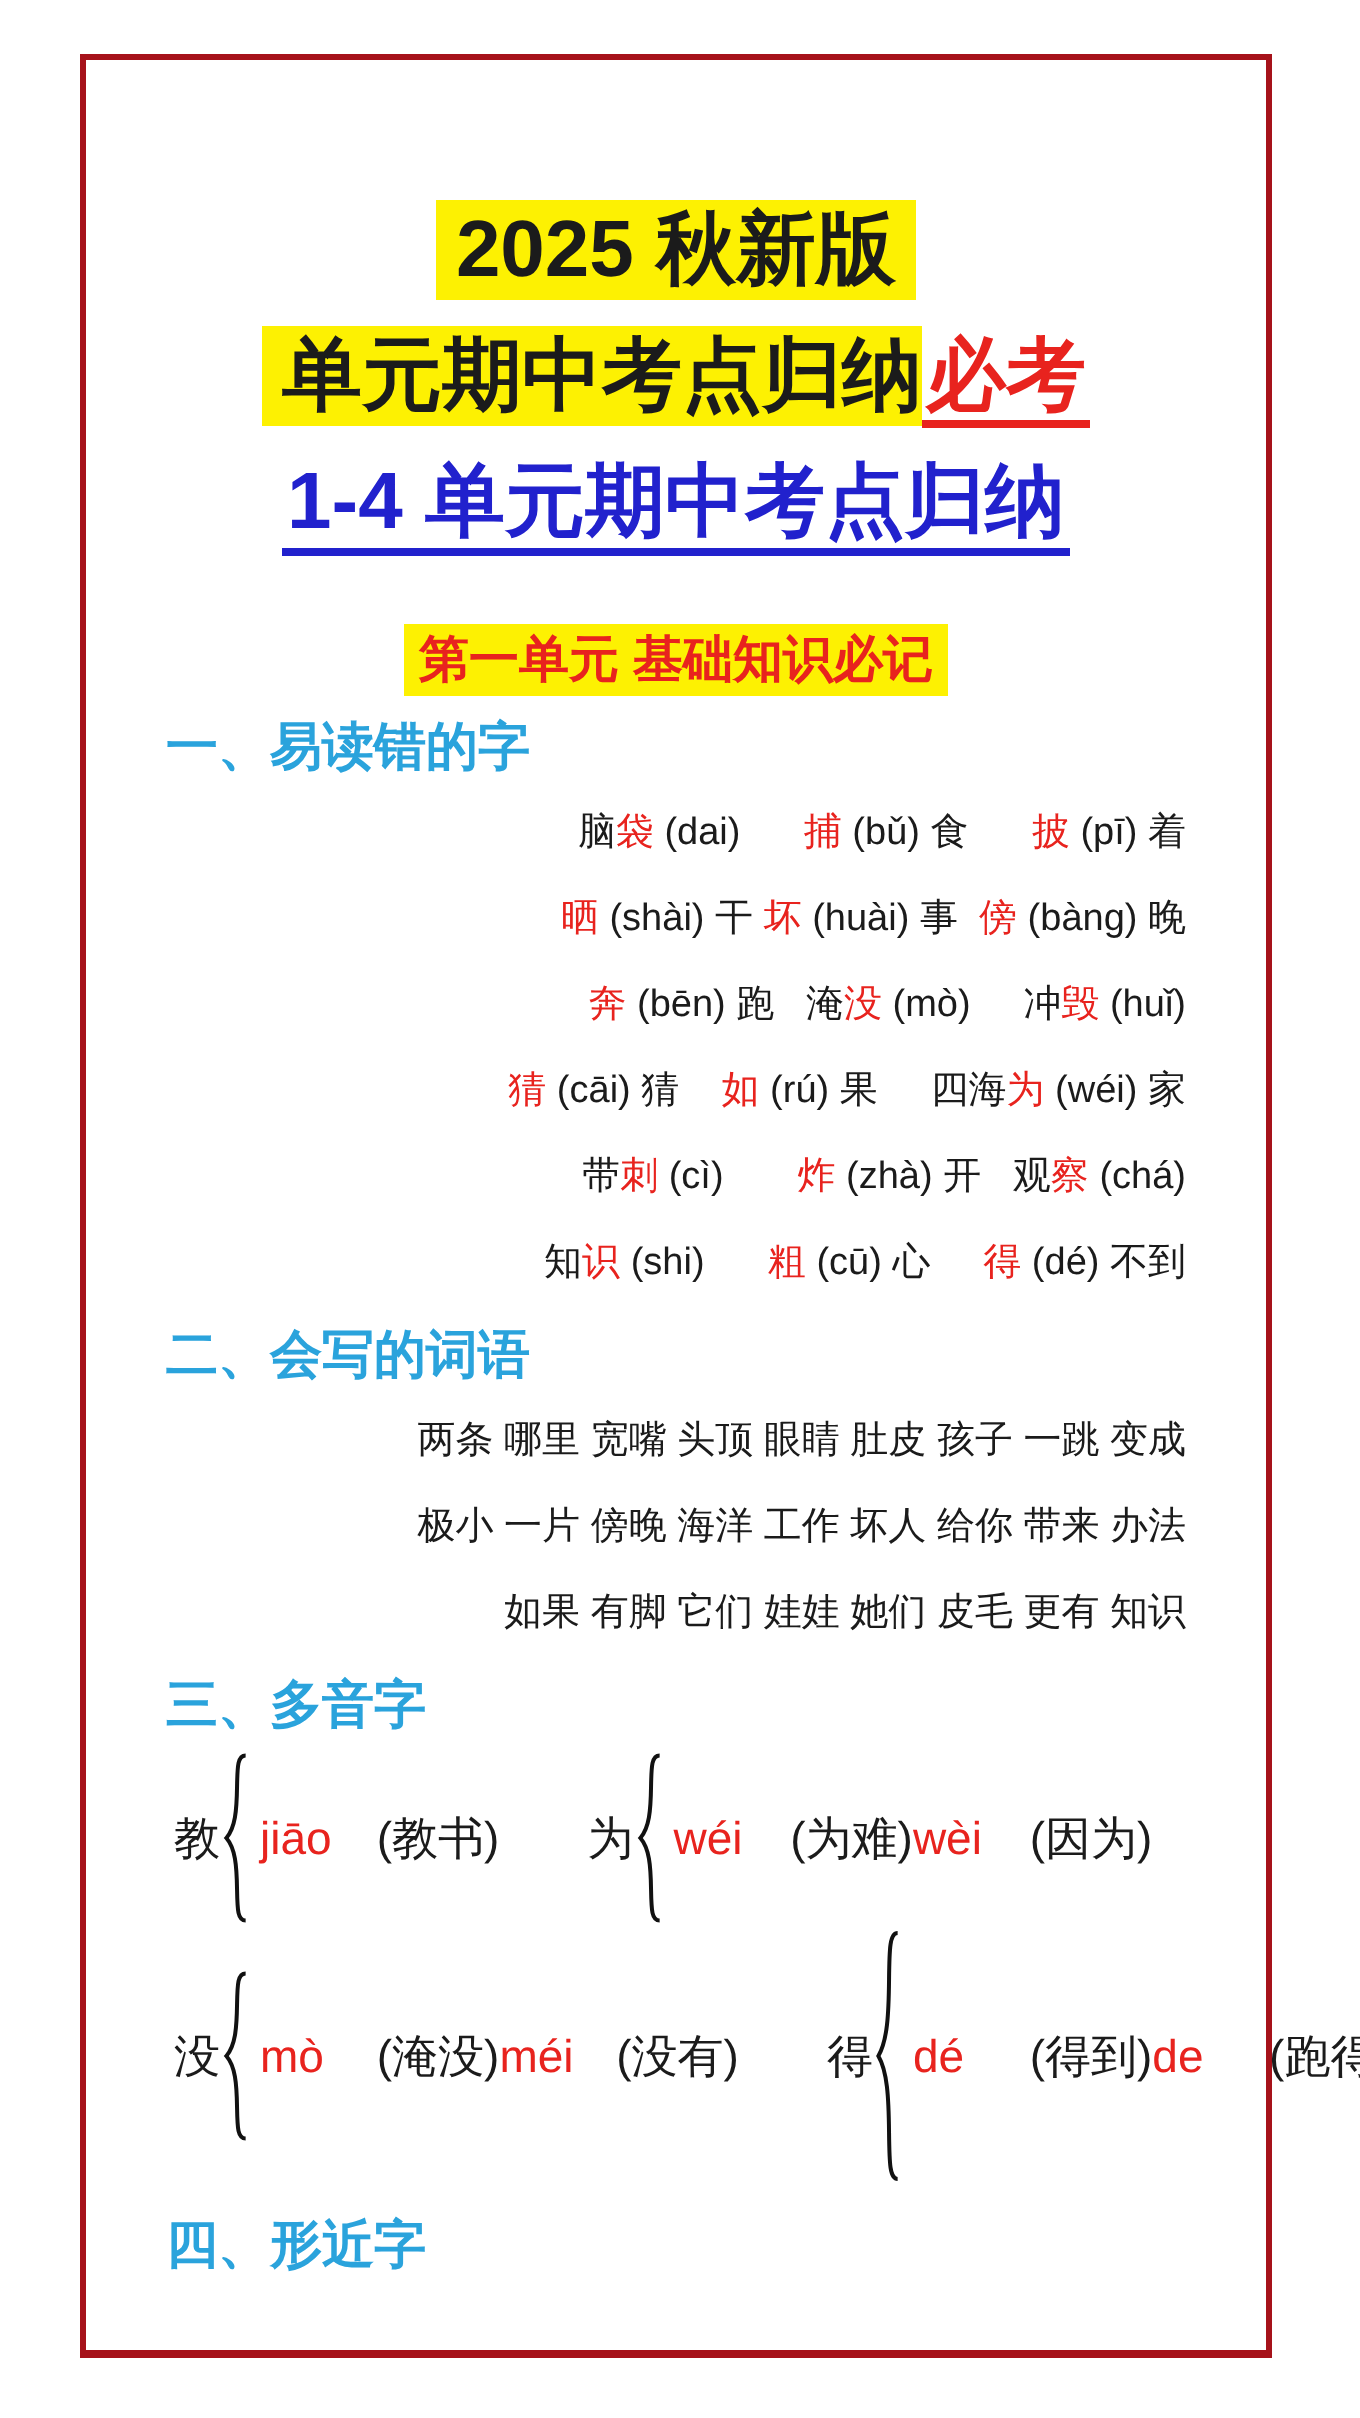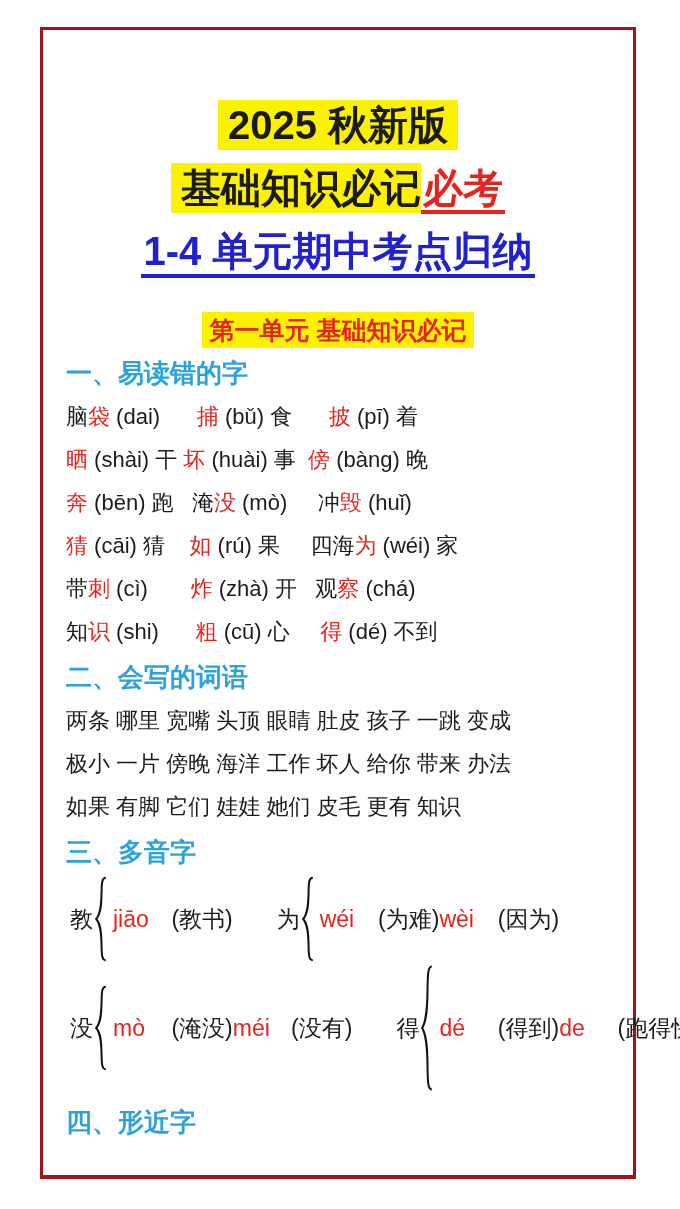--- a/index.html
+++ b/index.html
@@ -19,37 +19,37 @@
     position: relative;
     overflow: hidden;
   }
   .frame {
     position: absolute; left: 40px; top: 27px;
     width: 596px; height: 1152px;
     border: 3px solid var(--frame);
     border-bottom-width: 4px;
     background: #ffffff;
   }
-  .content { padding: 0 23px; }
+  .content { padding: 0 40px; }
 
   
   .title-block { margin-top: 64px; text-align: center; font-weight: bold; font-size: 40px; }
   .title-line { line-height: 63px; white-space: nowrap; }
   .hl { background: var(--yellow); padding: 3px 10px; }
   .hl-tight { background: var(--yellow); padding: 3px 0 3px 10px; }
   .accent-u { color: var(--red); border-bottom: 4px solid var(--red); padding: 3px 2px 0 2px; }
   .title-blue-u { color: var(--tblue); border-bottom: 4px solid var(--tblue); padding: 3px 3px 1px 3px; text-align: right; }
 
   
   .unit-header { text-align: center; margin-top: 28px; font-size: 25px; font-weight: bold; line-height: 38px; }
   .unit-header span { background: var(--yellow); color: var(--red); padding: 4px 8px; }
 
   
   .sec-heading { color: var(--blue); font-size: 26px; font-weight: bold; line-height: 44px; margin-top: 2px; }
-  .line { font-size: 22px; line-height: 43px; white-space: pre-wrap; }
+  .line { font-size: 19px; line-height: 43px; white-space: pre-wrap; text-align: right; }
   .red { color: var(--red); }
 
   
   .poly-row { display: flex; align-items: center; padding-left: 4px; margin-top: 2px; }
   .poly-group { display: flex; align-items: center; }
   .poly-group + .poly-group { margin-left: 44px; }
   .poly-char { font-size: 23px; }
   .brace { width: 14px; margin: 0 5px 0 1px; flex: 0 0 auto; }
   .brace-2 { height: 86px; }
   .brace-3 { height: 128px; }
@@ -62,21 +62,21 @@
 <body>
 
 <div class="frame">
   <div class="content">
 
     <div class="title-block">
       <div class="title-line">
         <span class="hl">2025 秋新版</span>
       </div>
       <div class="title-line">
-        <span class="hl-tight">基础知识必记</span><span class="accent-u">必考</span>
+        <span class="hl-tight">单元期中考点归纳</span><span class="accent-u">必考</span>
       </div>
       <div class="title-line">
         <span class="title-blue-u">1-4 单元期中考点归纳</span>
       </div>
     </div>
 
     <div class="unit-header">
       <span>第一单元 基础知识必记</span>
     </div>
 

